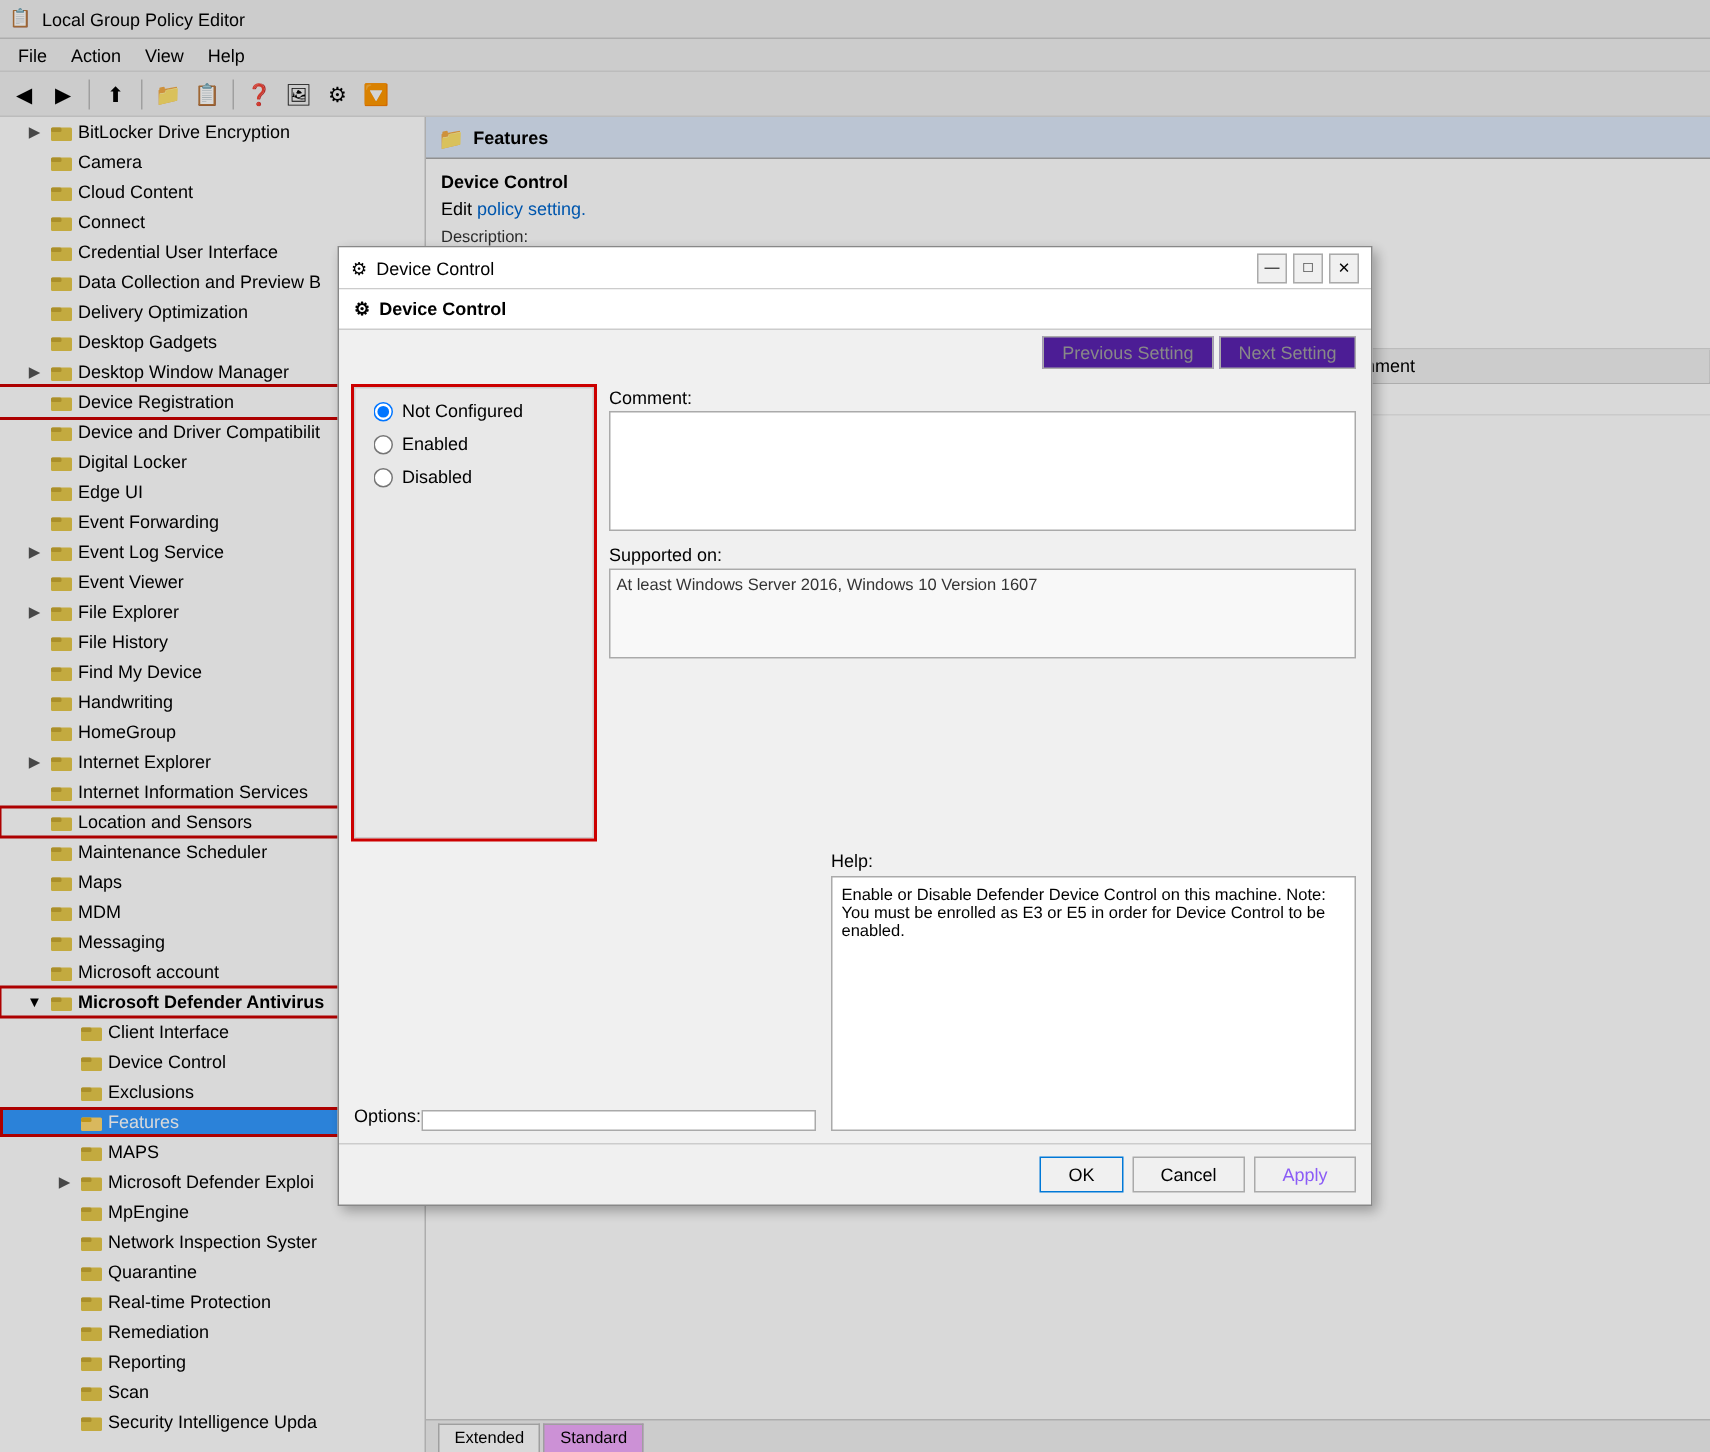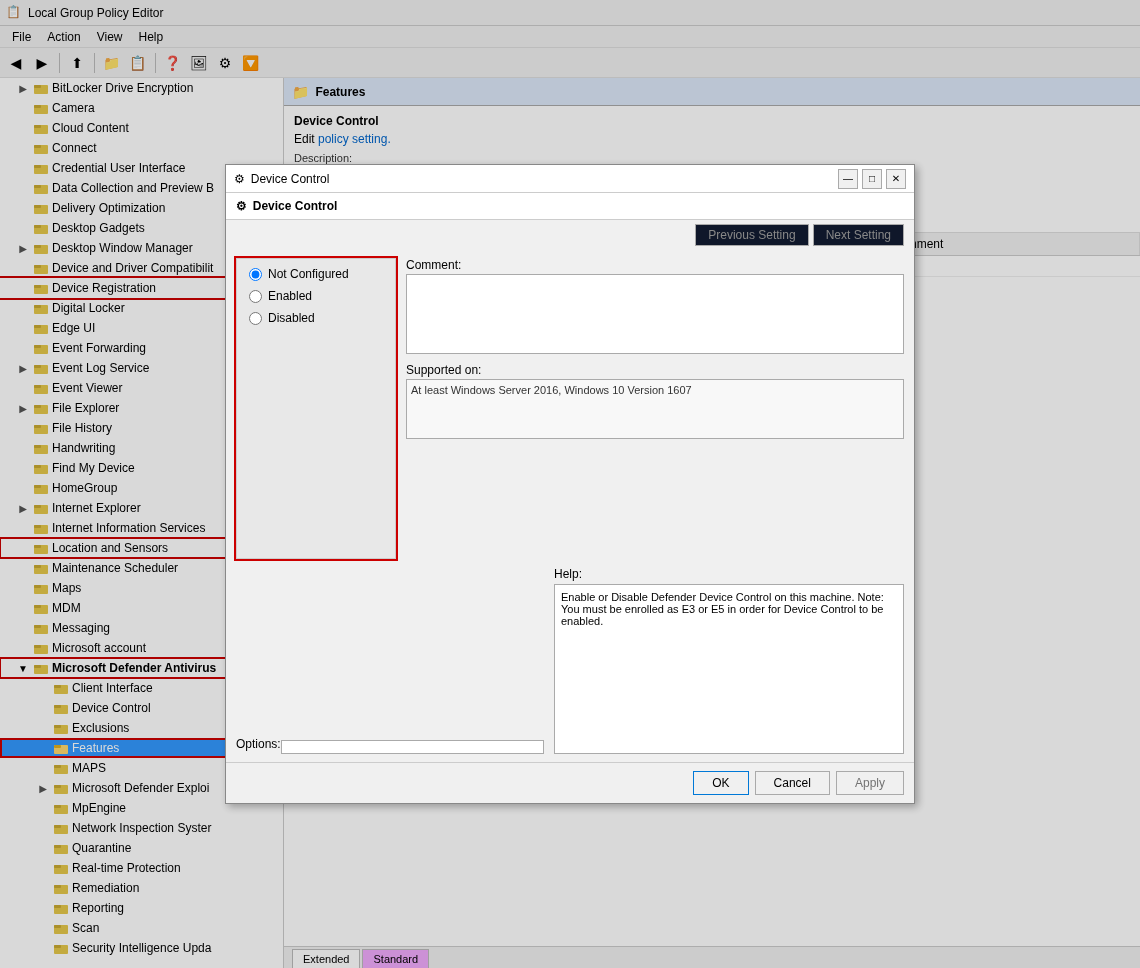--- a/index.html
+++ b/index.html
@@ -210,21 +210,21 @@
     
     .modal-nav {
       display: flex;
       justify-content: flex-end;
       gap: 4px;
       padding: 4px 10px;
     }
     .nav-btn {
       padding: 3px 12px;
       border: 1px solid #aaa;
-      background: #0f172a;
+      background: #4c1d95;
       cursor: pointer;
       font-size: 12px;
       color: #888;
     }
 
     
     .modal-content {
       display: flex;
       flex: 1;
       padding: 8px 10px;
@@ -314,21 +314,21 @@
       border-top: 1px solid #ccc;
     }
     .footer-btn {
       padding: 4px 18px;
       border: 1px solid #aaa;
       background: #f0f0f0;
       cursor: pointer;
       font-size: 12px;
     }
     .footer-btn.ok-btn { border-color: #0078d7; }
-    .footer-btn.apply-btn { color: #737373; }
+    .footer-btn.apply-btn { color: #8b5cf6; }
 
     
     ::-webkit-scrollbar { width: 8px; height: 8px; }
     ::-webkit-scrollbar-track { background: #f0f0f0; }
     ::-webkit-scrollbar-thumb { background: #bbb; }
   </style>
 </head>
 <body>
 
 <div class="title-bar">
@@ -444,40 +444,40 @@
     <div class="tree-item indent1">
       <span class="tree-arrow">▶</span>
       <span class="folder-icon">
           <svg viewBox="0 0 16 16">
             <rect x="1" y="5" width="14" height="9" rx="1" fill="#E6C84A"></rect>
             <rect x="1" y="5" width="7" height="3" rx="1" fill="#C8A832"></rect>
           </svg>
         </span>
       <span class="tree-label">Desktop Window Manager</span>
     </div>
+    <div class="tree-item indent1" style="outline: 2px solid #cc0000;">
+      <span class="tree-arrow"></span>
+      <span class="folder-icon">
+          <svg viewBox="0 0 16 16">
+            <rect x="1" y="5" width="14" height="9" rx="1" fill="#E6C84A"></rect>
+            <rect x="1" y="5" width="7" height="3" rx="1" fill="#C8A832"></rect>
+          </svg>
+        </span>
+      <span class="tree-label">Device Registration</span>
+    </div>
     <div class="tree-item indent1">
       <span class="tree-arrow"></span>
       <span class="folder-icon">
           <svg viewBox="0 0 16 16">
             <rect x="1" y="5" width="14" height="9" rx="1" fill="#E6C84A"></rect>
             <rect x="1" y="5" width="7" height="3" rx="1" fill="#C8A832"></rect>
           </svg>
         </span>
       <span class="tree-label">Device and Driver Compatibilit</span>
     </div>
-    <div class="tree-item indent1" style="outline: 2px solid #cc0000;">
-      <span class="tree-arrow"></span>
-      <span class="folder-icon">
-          <svg viewBox="0 0 16 16">
-            <rect x="1" y="5" width="14" height="9" rx="1" fill="#E6C84A"></rect>
-            <rect x="1" y="5" width="7" height="3" rx="1" fill="#C8A832"></rect>
-          </svg>
-        </span>
-      <span class="tree-label">Device Registration</span>
-    </div>
     <div class="tree-item indent1">
       <span class="tree-arrow"></span>
       <span class="folder-icon">
           <svg viewBox="0 0 16 16">
             <rect x="1" y="5" width="14" height="9" rx="1" fill="#E6C84A"></rect>
             <rect x="1" y="5" width="7" height="3" rx="1" fill="#C8A832"></rect>
           </svg>
         </span>
       <span class="tree-label">Digital Locker</span>
     </div>
@@ -542,31 +542,31 @@
       <span class="tree-label">File History</span>
     </div>
     <div class="tree-item indent1">
       <span class="tree-arrow"></span>
       <span class="folder-icon">
           <svg viewBox="0 0 16 16">
             <rect x="1" y="5" width="14" height="9" rx="1" fill="#E6C84A"></rect>
             <rect x="1" y="5" width="7" height="3" rx="1" fill="#C8A832"></rect>
           </svg>
         </span>
+      <span class="tree-label">Find My Device</span>
+    </div>
+    <div class="tree-item indent1">
+      <span class="tree-arrow"></span>
+      <span class="folder-icon">
+          <svg viewBox="0 0 16 16">
+            <rect x="1" y="5" width="14" height="9" rx="1" fill="#E6C84A"></rect>
+            <rect x="1" y="5" width="7" height="3" rx="1" fill="#C8A832"></rect>
+          </svg>
+        </span>
       <span class="tree-label">Handwriting</span>
-    </div>
-    <div class="tree-item indent1">
-      <span class="tree-arrow"></span>
-      <span class="folder-icon">
-          <svg viewBox="0 0 16 16">
-            <rect x="1" y="5" width="14" height="9" rx="1" fill="#E6C84A"></rect>
-            <rect x="1" y="5" width="7" height="3" rx="1" fill="#C8A832"></rect>
-          </svg>
-        </span>
-      <span class="tree-label">Find My Device</span>
     </div>
     <div class="tree-item indent1">
       <span class="tree-arrow"></span>
       <span class="folder-icon">
           <svg viewBox="0 0 16 16">
             <rect x="1" y="5" width="14" height="9" rx="1" fill="#E6C84A"></rect>
             <rect x="1" y="5" width="7" height="3" rx="1" fill="#C8A832"></rect>
           </svg>
         </span>
       <span class="tree-label">HomeGroup</span>

